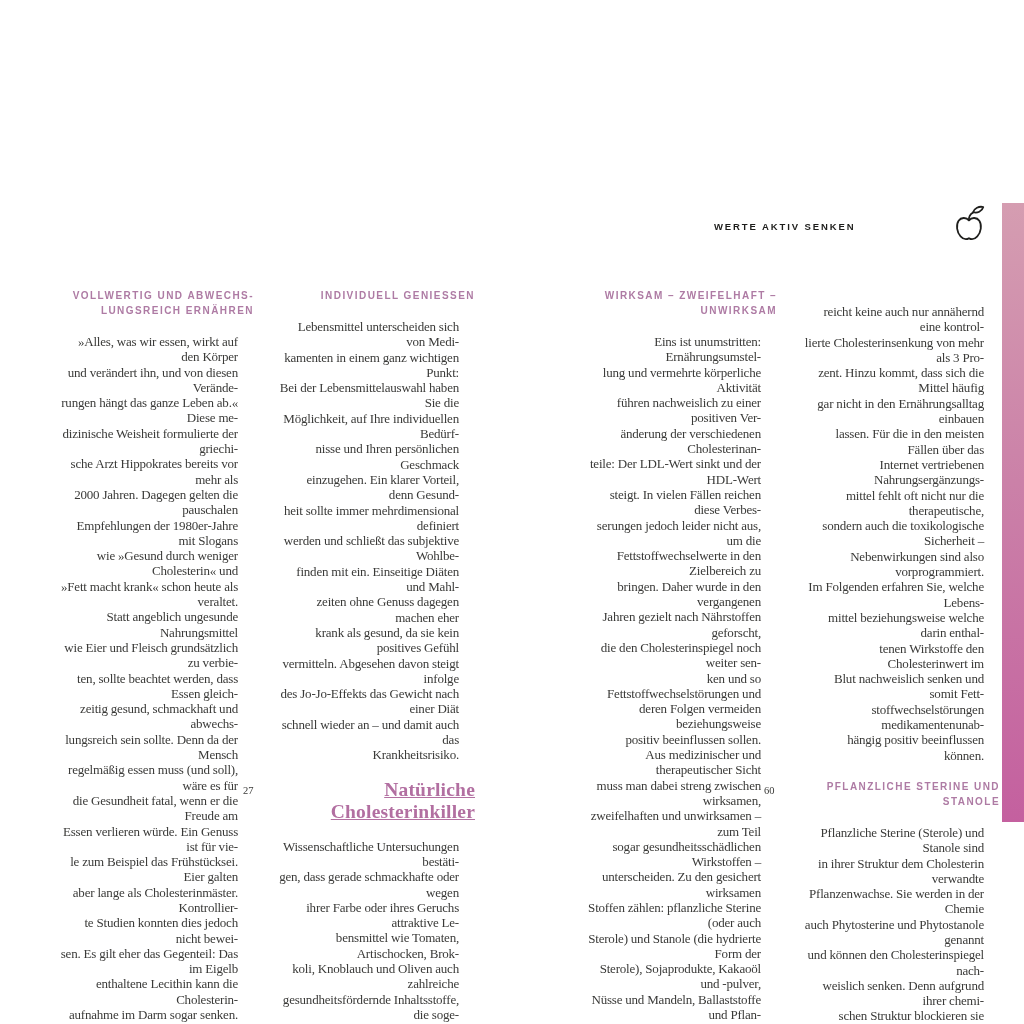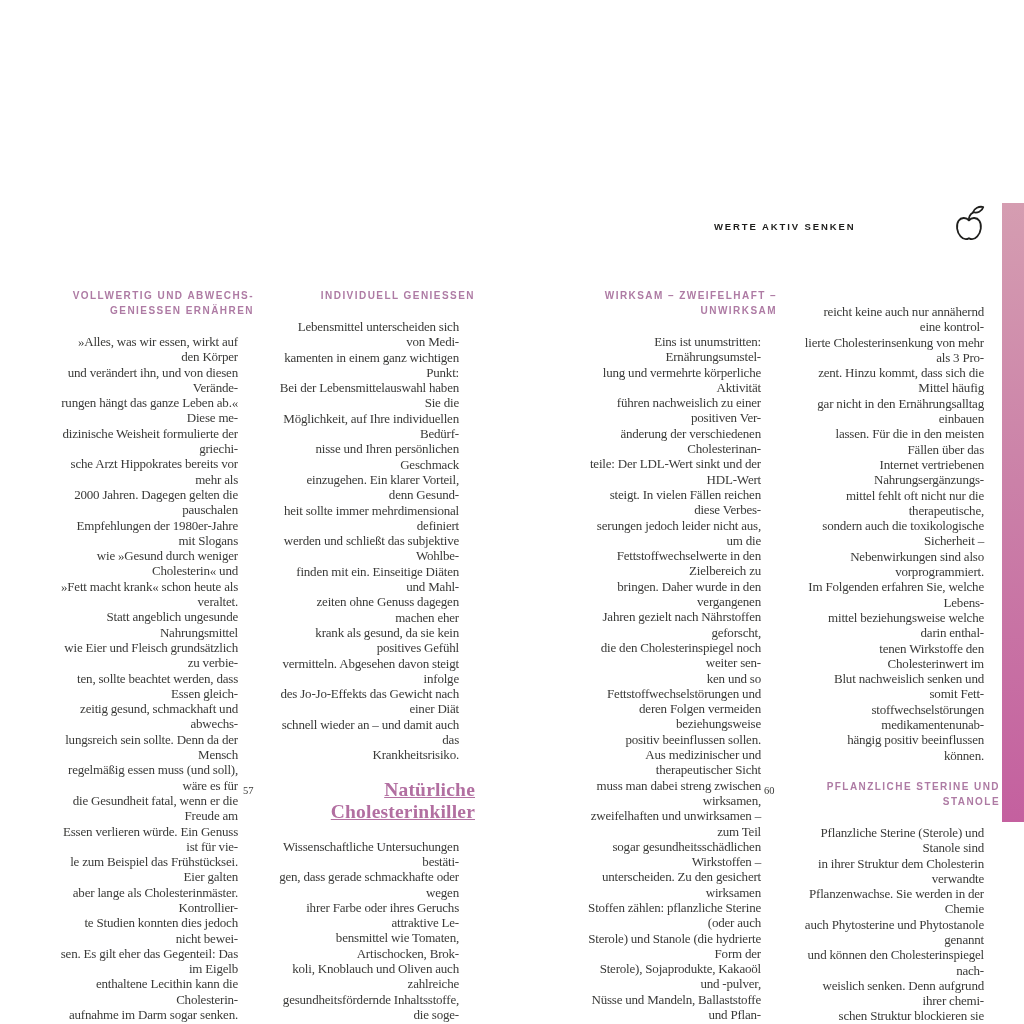--- a/index.html
+++ b/index.html
@@ -89,21 +89,21 @@
                C26.7 17.5, 21.6 17.2, 19 20.5 Z"></path>
       <path d="M19 20.3 C18.8 17.2, 20.1 14.6, 22.6 13.1"></path>
       <path d="M22.6 13.1 C24.1 8.9, 28.6 6.6, 32.7 7.7 C31.6 11.9, 26.9 13.9, 22.9 12.6 Z"></path>
     </g>
   </svg>
 
   <div class="edge-strip"></div>
 
   <div class="col col-1">
     <h3 class="col-heading">VOLLWERTIG UND ABWECHS-
-GENIESSEN ERNÄHREN</h3>
+LUNGSREICH ERNÄHREN</h3>
     <p class="body-text">»Alles, was wir essen, wirkt auf den Körper
 und verändert ihn, und von diesen Verände-
 rungen hängt das ganze Leben ab.« Diese me-
 dizinische Weisheit formulierte der griechi-
 sche Arzt Hippokrates bereits vor mehr als
 2000 Jahren. Dagegen gelten die pauschalen
 Empfehlungen der 1980er-Jahre mit Slogans
 wie »Gesund durch weniger Cholesterin« und
 »Fett macht krank« schon heute als veraltet.
 Statt angeblich ungesunde Nahrungsmittel
@@ -224,16 +224,16 @@
 schen Struktur blockieren sie teilweise die
 Aufnahme (Absorption) von Cholesterin im
 Darm. Sterine sind Bestandteile pflanzlicher
 Zellmembranen und kommen natürlicher-
 weise in Früchten, Gemüse, Nüssen, Samen,
 Hülsenfrüchten und Pflanzenölen vor. Reich
 an Phytosterinen sind Sonnenblumenkerne
 mit ungefähr 0,5 Gramm Phytosterinen pro</p>
   </div>
 
-  <div class="page-num page-num-left">57</div>
+  <div class="page-num page-num-left">27</div>
   <div class="page-num page-num-right">60</div>
 
 </div>
 
 </body></html>

